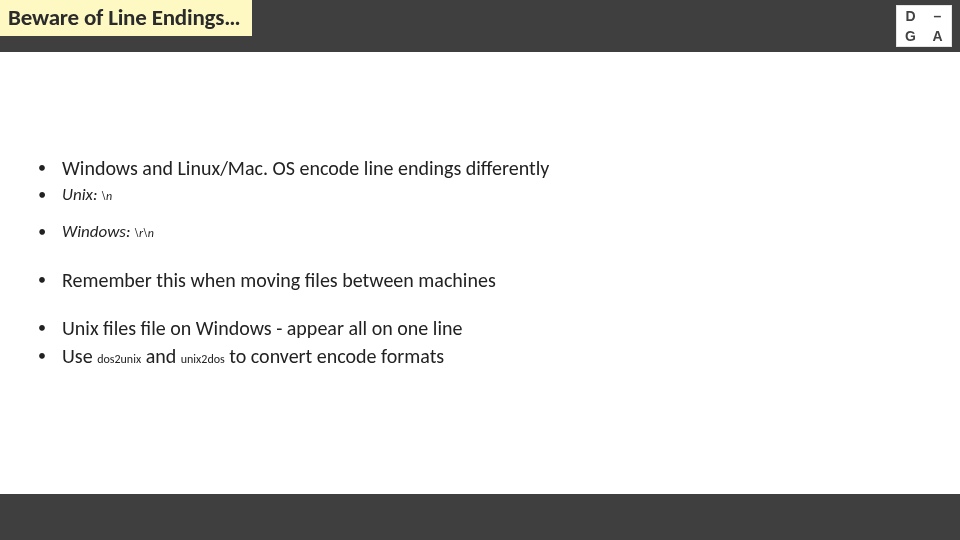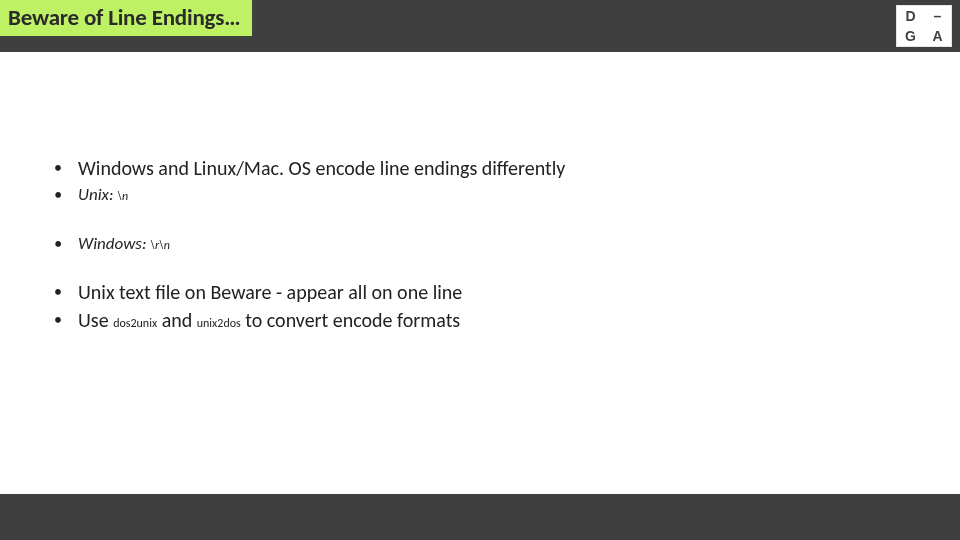--- a/index.html
+++ b/index.html
@@ -8,21 +8,21 @@
   .header-bar {
     position: absolute;
     top: 0; left: 0;
     width: 960px; height: 52px;
     background: #3f3f3f;
     display: flex;
     align-items: flex-start;
     justify-content: space-between;
   }
   .title-wrap {
-    background: #bef264;
+    background: #fef9c3;
     height: 36px;
     padding: 2px 12px 0 8px;
     display: flex;
     align-items: flex-start;
   }
   .title {
     font-size: 23px;
     font-weight: 600;
     color: #2b2b2b;
     line-height: 30px;
@@ -41,21 +41,21 @@
     font-family: "Segoe UI", Arial, sans-serif;
     font-weight: 600;
     font-size: 14px;
     color: #424242;
     line-height: 1;
   }
   .logo span { display: block; }
   .content {
     position: absolute;
     top: 155px;
-    left: 46px;
+    left: 30px;
     width: 860px;
   }
   ul.bullets {
     list-style: none;
   }
   ul.bullets > li {
     position: relative;
     padding-left: 32px;
     color: #222;
   }
@@ -65,21 +65,21 @@
     left: 8px;
     top: 0;
     color: #222;
     font-size: 16px;
     line-height: inherit;
   }
   .t-main { font-size: 20px; line-height: 26px; }
   .t-sub { font-size: 17px; line-height: 24px; font-style: italic; }
   .code { font-size: 12px; font-family: Calibri, Arial, sans-serif; }
   .gap-s { margin-top: 2px; }
-  .gap-m { margin-top: 24px; }
+  .gap-m { margin-top: 12px; }
   .gap-l { margin-top: 22px; }
   .footer-bar {
     position: absolute;
     bottom: 0; left: 0;
     width: 960px; height: 46px;
     background: #3f3f3f;
   }
 </style>
 </head>
 <body>
@@ -96,20 +96,21 @@
       <span>G</span>
       <span>A</span>
     </div>
   </div>
 
   <div class="content">
     <ul class="bullets" id="bullet-list">
         <li class="t-main ">Windows and Linux/Mac. OS encode line endings differently</li>
         <li class="t-sub gap-s"><span>Unix: </span><span class="code">\n</span></li>
         <li class="t-sub gap-m"><span>Windows: </span><span class="code">\r\n</span></li>
-        <li class="t-main gap-l">Unix text file on Beware - appear all on one line</li>
+        <li class="t-main gap-l">Remember this when moving files between machines</li>
+        <li class="t-main gap-l">Unix files file on Windows - appear all on one line</li>
         <li class="t-main gap-s"><span>Use </span><span class="code">dos2unix</span><span> and </span><span class="code">unix2dos</span><span> to convert encode formats</span></li>
       </ul>
   </div>
 
   <div class="footer-bar"></div>
 
 </div>
 
 </body></html>

